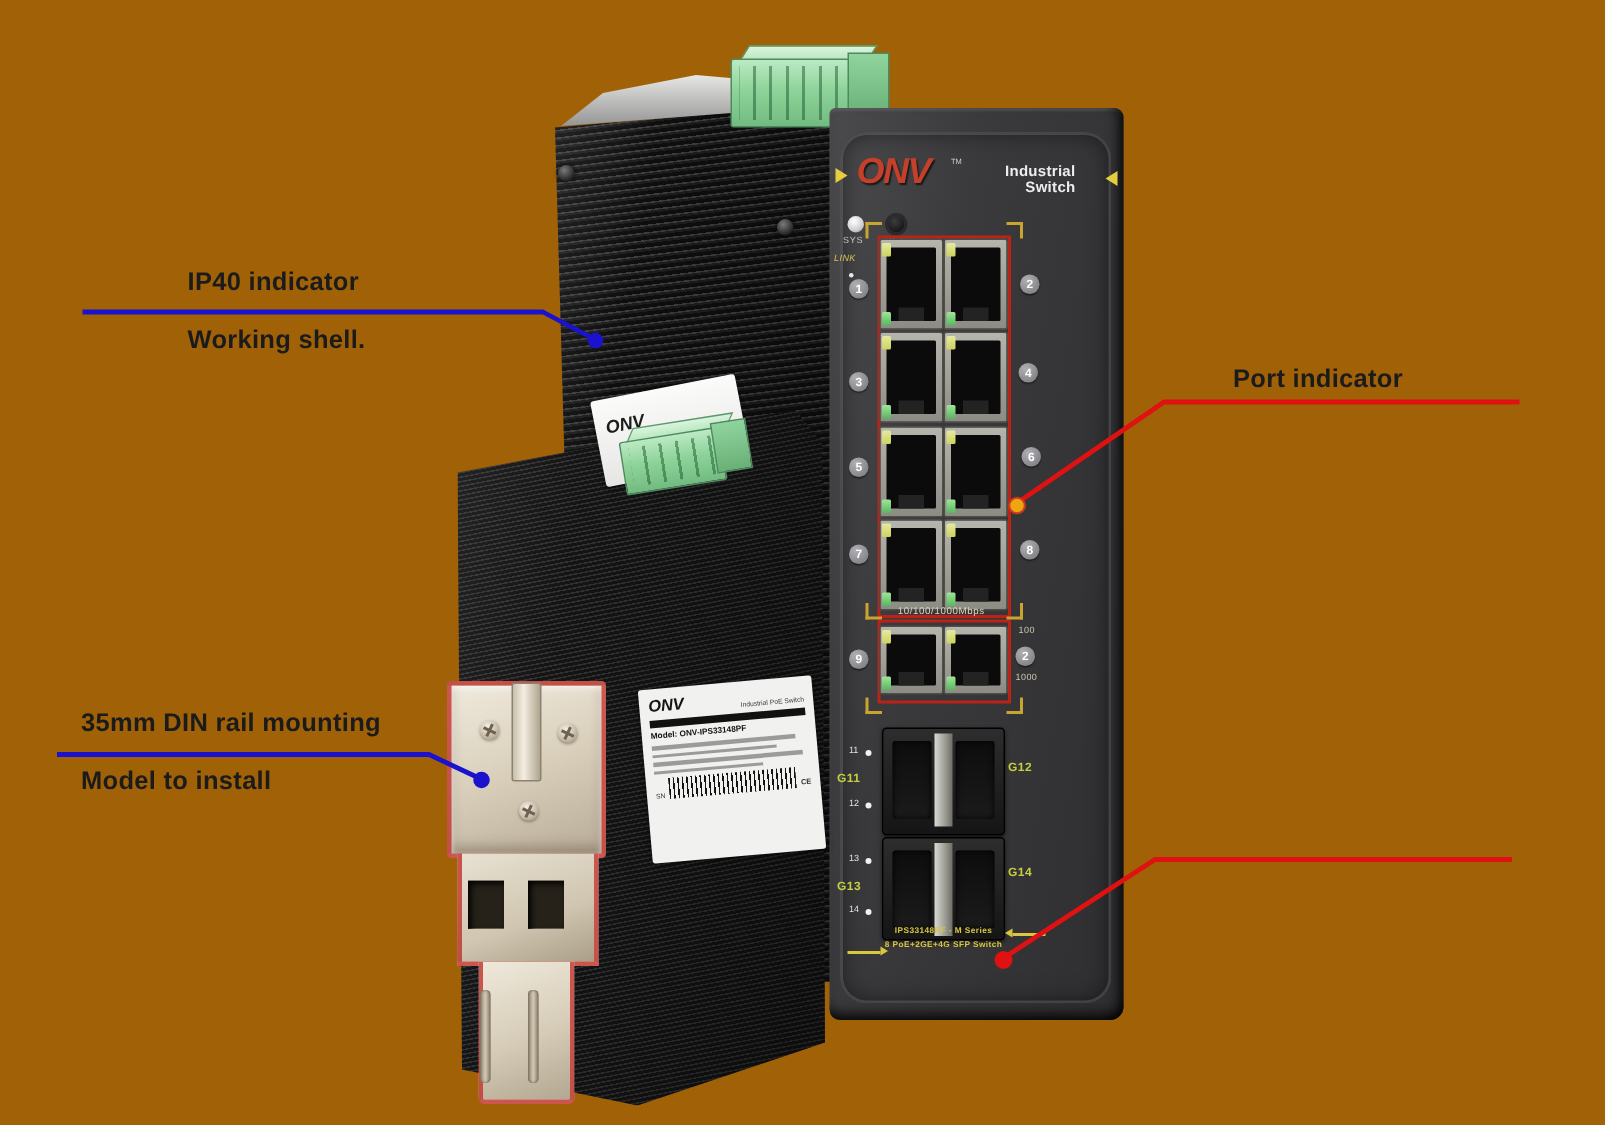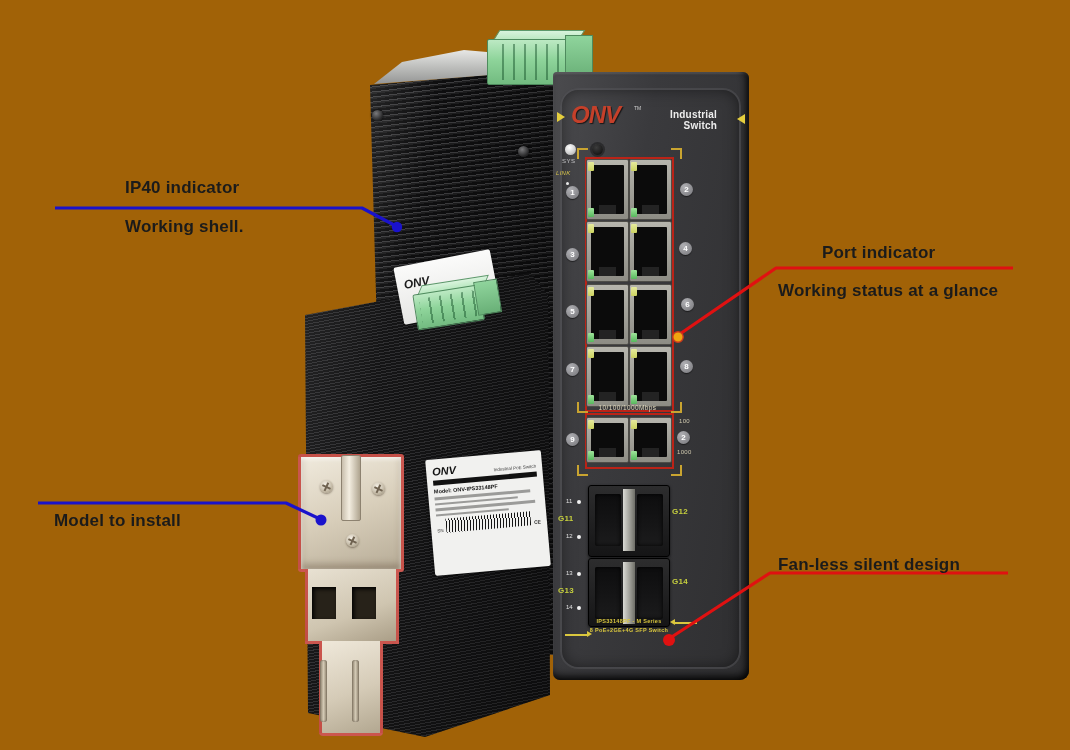--- a/index.html
+++ b/index.html
@@ -338,17 +338,16 @@
     <circle cx="321" cy="520" r="5.5" fill="#1a12cc"></circle>
     <polyline points="1013,268 776,268 677,336" fill="none" stroke="#e01111" stroke-width="3.2" stroke-linejoin="round"></polyline>
     <circle cx="678" cy="337" r="5.2" fill="#efa510" stroke="#cc3b1e" stroke-width="1.4"></circle>
     <polyline points="1008,573 770,573 667,640" fill="none" stroke="#e01111" stroke-width="3.2" stroke-linejoin="round"></polyline>
     <circle cx="669" cy="640" r="6" fill="#e01111"></circle>
   </svg>
 
   <div class="callout" style="left:125px;top:178px;">IP40 indicator</div>
   <div class="callout" style="left:125px;top:217px;">Working shell.</div>
   <div class="callout" style="left:778px;top:243px;margin-left:44px;">Port indicator</div>
-  <div class="callout" style="left:778px;top:281px;">Working status at a glance</div>
+  <div class="callout" style="left:54px;top:472px;">35mm DIN rail mounting</div>
   <div class="callout" style="left:54px;top:511px;">Model to install</div>
-  <div class="callout" style="left:778px;top:555px;">Fan-less silent design</div>
 
 </div>
 
 </body></html>

